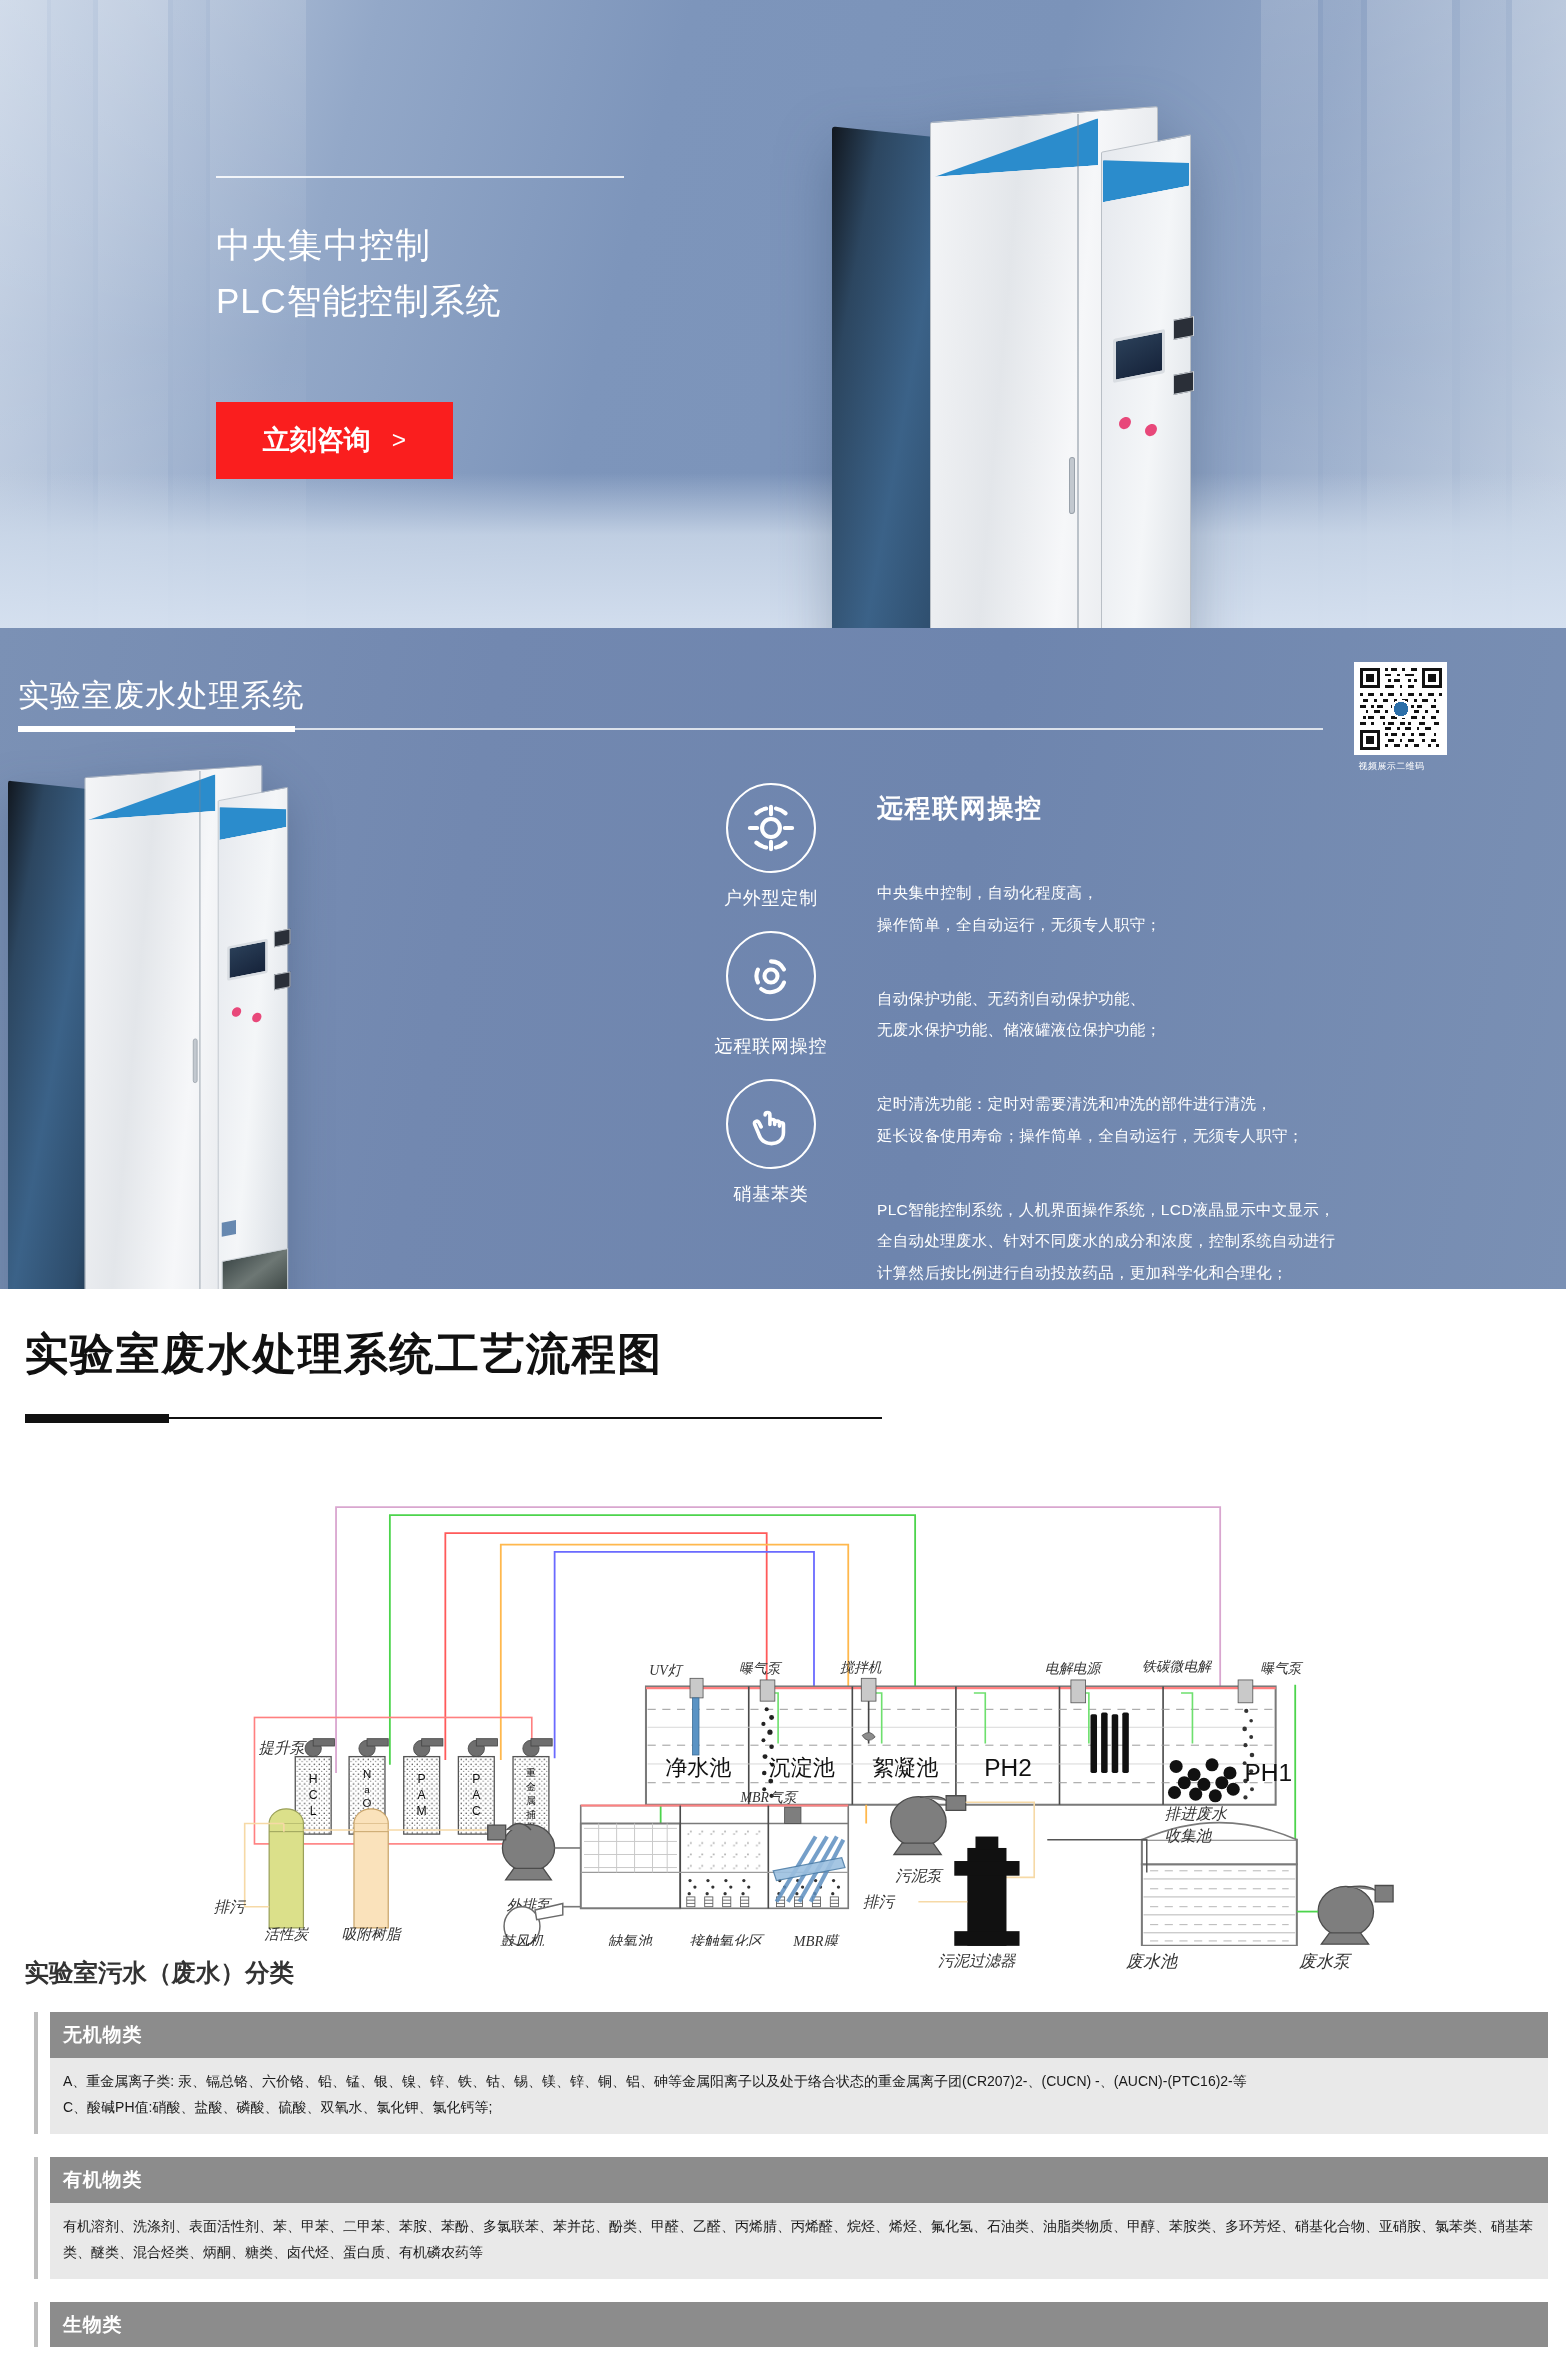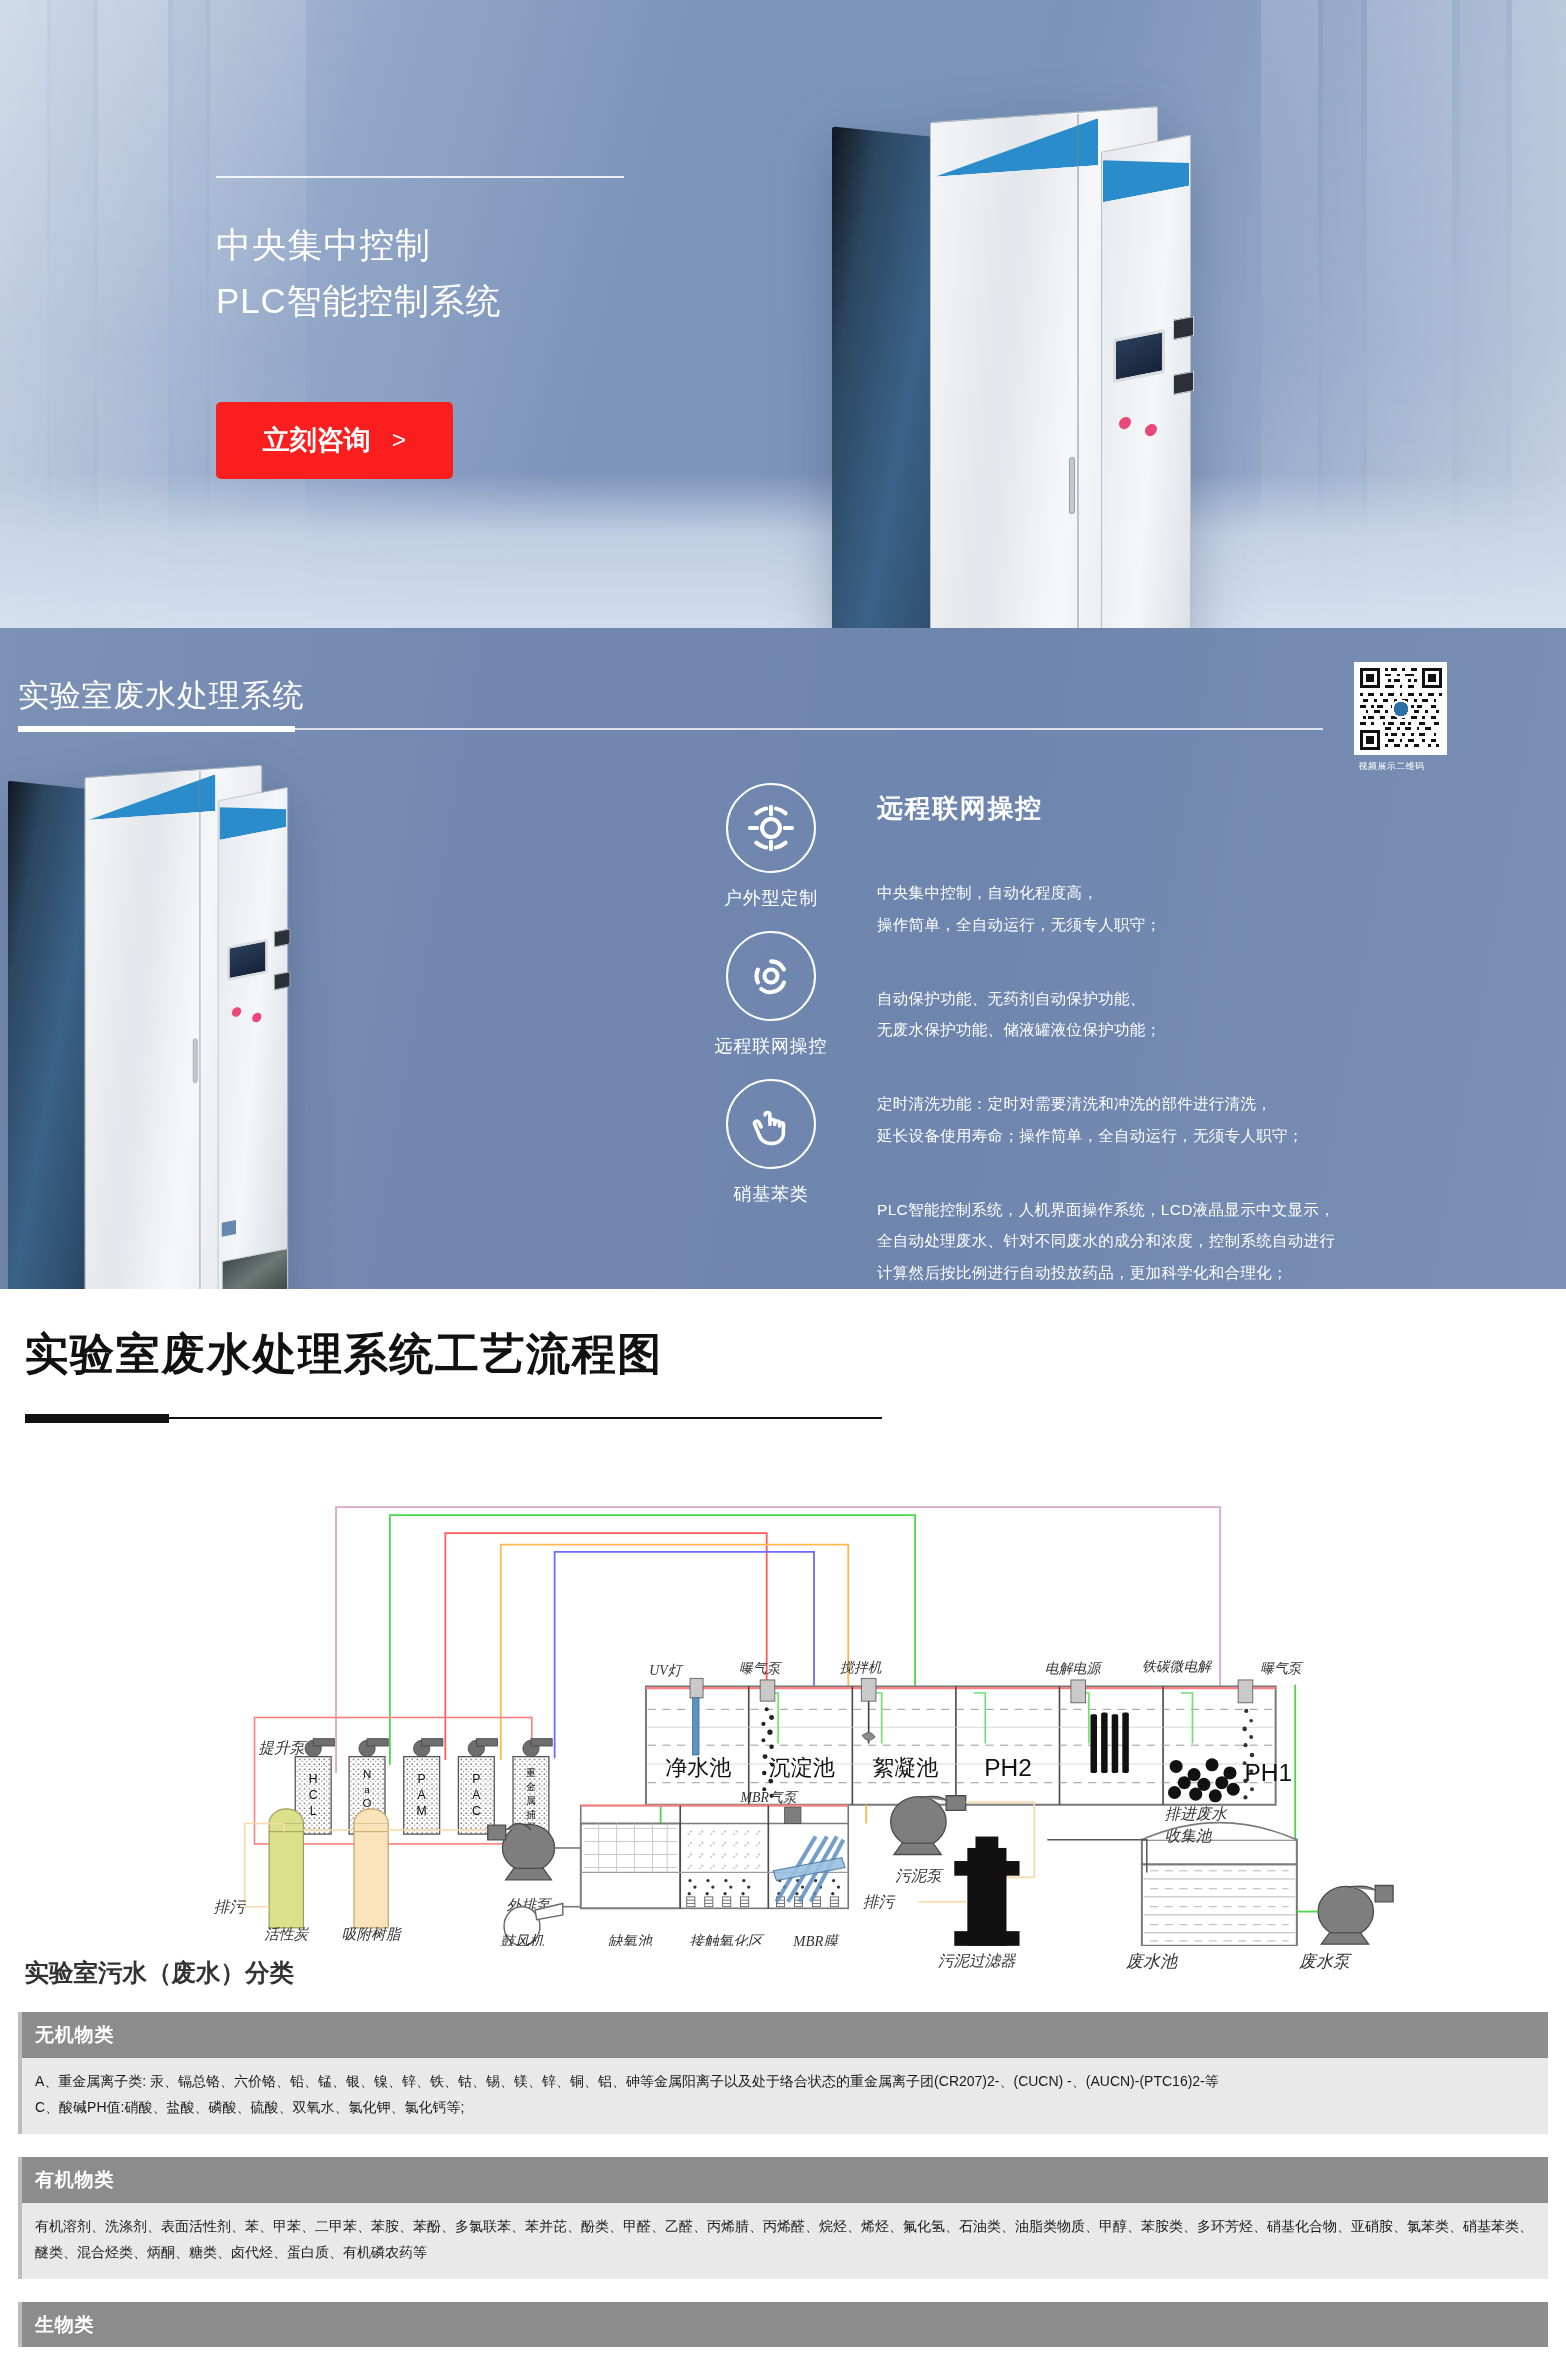--- a/index.html
+++ b/index.html
@@ -40,21 +40,21 @@
   .hero-text { position:absolute; left:216px; top:139px; z-index:5; }
   .hero-title {
     font-size:42px; font-weight:bold; color:#fff; letter-spacing:1.6px;
     text-shadow: 0 1.6px 4.9px rgba(40,60,90,.35);
     white-space:nowrap;
   }
   .hero-rule { width:408px; height:1.6px; background:rgba(255,255,255,.85); margin:37px 0 39px 0; }
   .hero-sub { font-size:35px; color:#fff; line-height:1.62; letter-spacing:0.8px; }
   .cta {
     margin-top:72px; width:237px; height:77px; background:#fa1e1e; border:none;
-    border-radius:5px; color:#fff; font-size:27px; font-weight:bold;
+    border-radius:0; color:#fff; font-size:27px; font-weight:bold;
     display:flex; align-items:center; justify-content:center; gap:21px; cursor:pointer;
     font-family:inherit;
   }
   .cta .arw { font-size:24.5px; font-weight:normal; }
 
   
   .cab-wrap { position:absolute; z-index:4; }
   .hero .cab-wrap { left:832px; top:114px; width:359px; height:946px; }
   .cab {
     position:relative; width:100%; height:100%;
@@ -147,21 +147,21 @@
   .flow-title { margin-left:24.5px; font-size:44px; font-weight:bold; color:#111; letter-spacing:1.6px; }
   .flow-rule { margin:33px 0 0 24.5px; width:857px; height:2.4px; background:#111; position:relative; }
   .flow-rule:after { content:""; position:absolute; left:0; top:-3.3px; width:144px; height:9px; background:#111; }
 
   .diagram { position:relative; width:1566px; height:506px; margin-top:21px; }
   .diagram svg { position:absolute; left:0; top:0; }
 
   .class-title { margin:9.8px 0 0 24.5px; font-size:24.5px; font-weight:bold; color:#333; }
 
   
-  .cat { margin:23px 18px 0 18px; border-left:4.1px solid #bdbdbd; }
+  .cat { margin:23px 18px 0 34px; border-left:4.1px solid #bdbdbd;padding-left:12px; }
   .cat-head { background:#8c8c8c; color:#fff; font-size:19px; font-weight:bold; padding:9.8px 13px; letter-spacing:0.8px; }
   .cat-body { background:#e9e9e9; color:#1a1a1a; font-size:14px; line-height:1.85; padding:11.4px 13px 13px 13px; }
 </style>
 </head>
 <body>
 
 <div class="page">
 
   <section class="hero">
     <div class="hero-panels">

